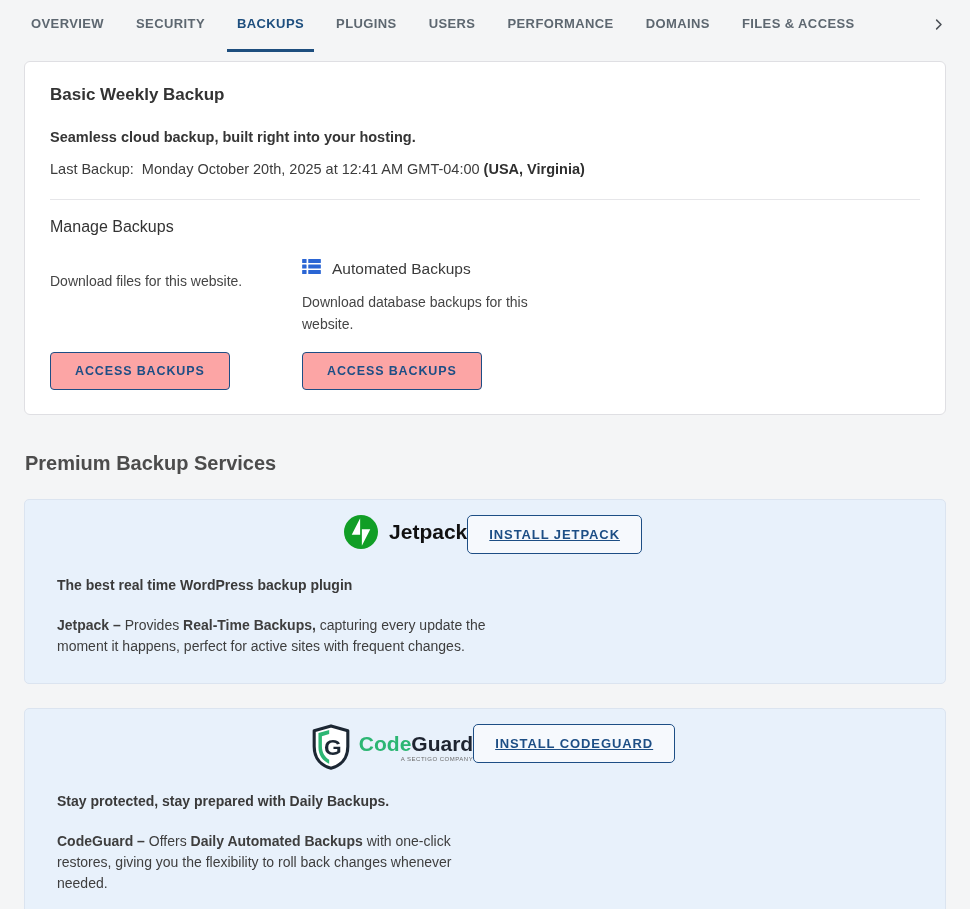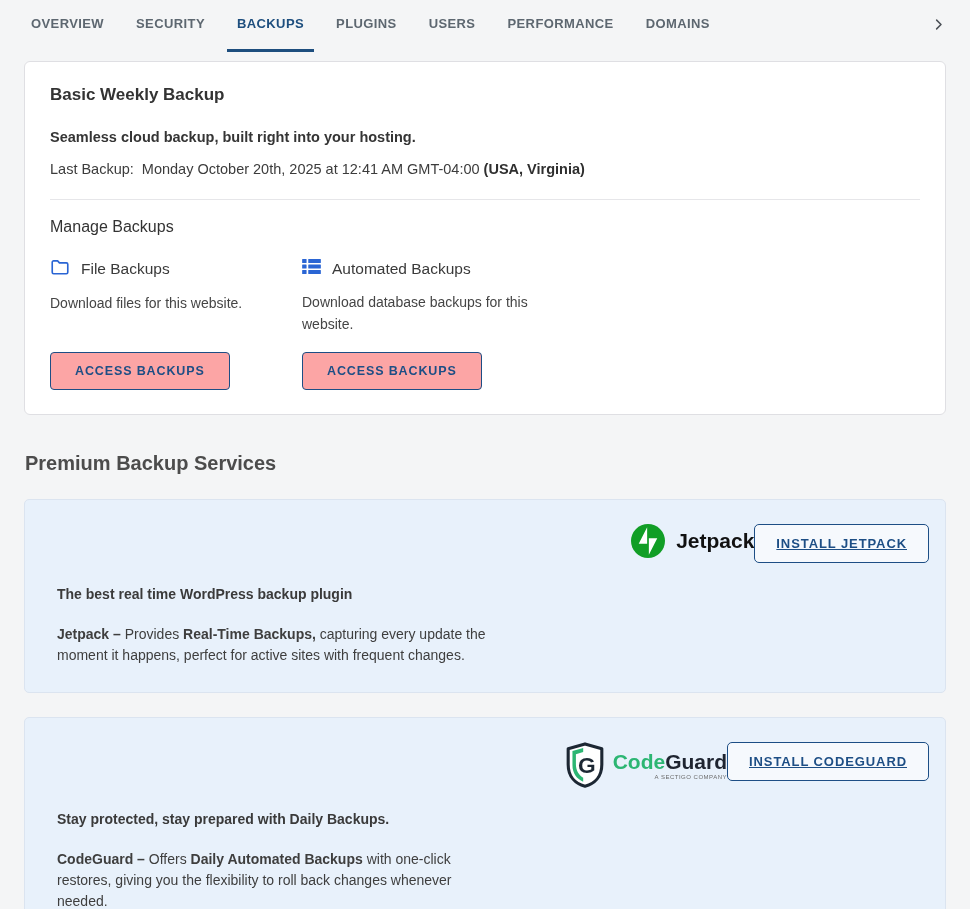--- a/index.html
+++ b/index.html
@@ -88,21 +88,21 @@
     font-weight: 700;
     color: #4c4c4c;
   }
   .promo-card {
     background: #e8f1fb;
     border: 1px solid #dbe4f0;
     border-radius: 5px;
     margin-top: 24px;
     padding: 15px 16px 27px;
   }
-  .promo-head { display: flex; align-items: flex-start; justify-content: flex-end; margin-top: 9px; }
+  .promo-head { display: flex; align-items: flex-start; justify-content: center; }
   .brand { display: flex; align-items: center; gap: 11px; }
   .brand-name { font-size: 21px; font-weight: 700; color: #111; }
   .btn-install {
     font-size: 13px;
     padding: 11px 21px;
     background: rgba(255,255,255,0.6);
     border-width: 1.5px;
     border-radius: 5px;
     text-decoration: underline;
   }
@@ -121,20 +121,21 @@
 <body>
 
 <nav class="tabs">
   <div class="tab">OVERVIEW</div>
   <div class="tab">SECURITY</div>
   <div class="tab active">BACKUPS</div>
   <div class="tab">PLUGINS</div>
   <div class="tab">USERS</div>
   <div class="tab">PERFORMANCE</div>
   <div class="tab">DOMAINS</div>
+  <div class="tab">FILES &amp; ACCESS</div>
   <div class="tab-overflow">
     <span>
       <svg width="15" height="15" viewBox="0 0 24 24" fill="none" stroke="#4a4f55" stroke-width="2.4" stroke-linecap="round" stroke-linejoin="round">
           <polyline points="9 5 16 12 9 19"></polyline>
         </svg>
     </span>
   </div>
 </nav>
 
 <div class="main">
@@ -145,28 +146,20 @@
     <p class="last-backup">
       <span class="lb-label">Last Backup:</span><span>Monday October 20th, 2025 at 12:41 AM GMT-04:00</span>
       <b>(USA, Virginia)</b>
     </p>
     <hr class="divider">
     <h3 class="manage-title">Manage Backups</h3>
 
     <div class="manage-cols">
 
       <div class="manage-col">
-        <div class="opt-head">
-          <span>
-            <svg width="20" height="18" viewBox="0 0 24 22" fill="none" stroke="#2a65d4" stroke-width="2" stroke-linejoin="round">
-              <path d="M2.5 5.2c0-1 .8-1.7 1.7-1.7h4.9l2.2 2.4h8.5c1 0 1.7.8 1.7 1.7v9.9c0 1-.8 1.7-1.7 1.7H4.2c-1 0-1.7-.8-1.7-1.7z"></path>
-            </svg>
-          </span>
-          <span class="opt-label">File Backups</span>
-        </div>
         <p class="opt-desc">Download files for this website.</p>
         <button class="btn">ACCESS BACKUPS</button>
       </div>
 
       <div class="manage-col">
         <div class="opt-head">
           <span>
             <svg width="19" height="17" viewBox="0 0 22 20" fill="#2a65d4">
               <rect x="0" y="1.2" width="5.2" height="4.6" rx="0.6"></rect>
               <rect x="7.2" y="1.2" width="14.8" height="4.6" rx="0.6"></rect>

